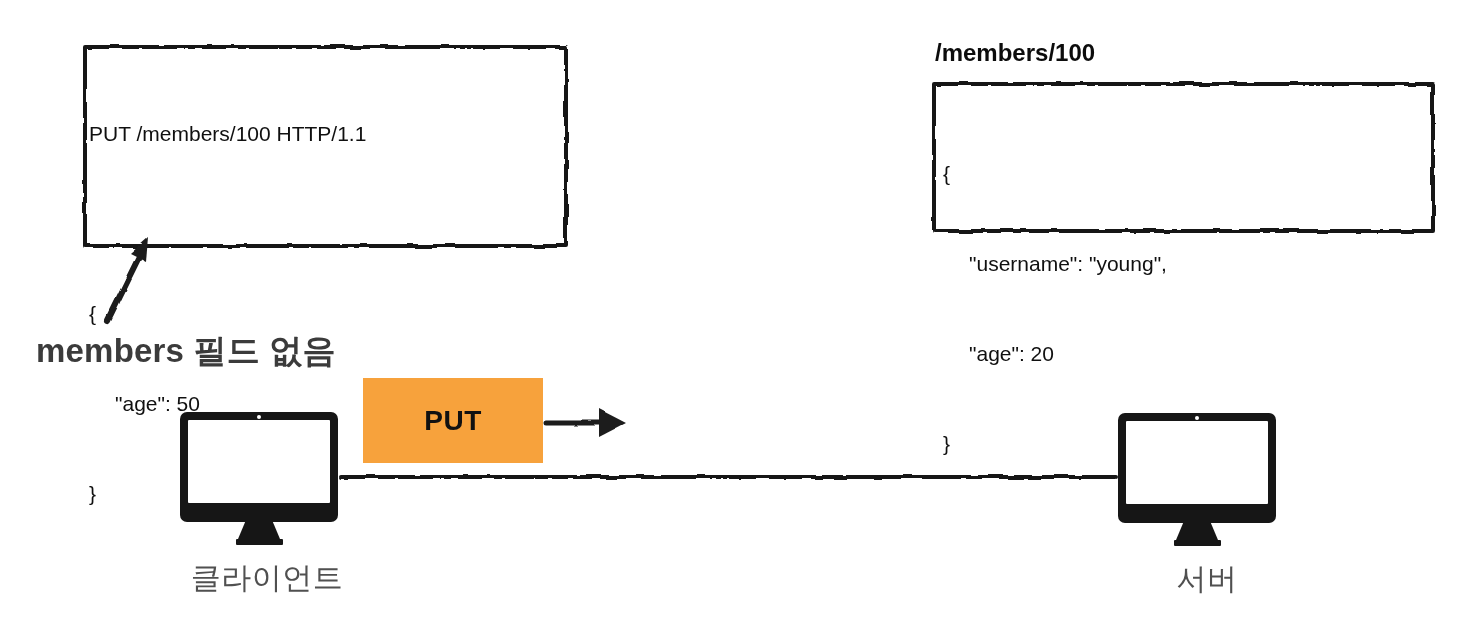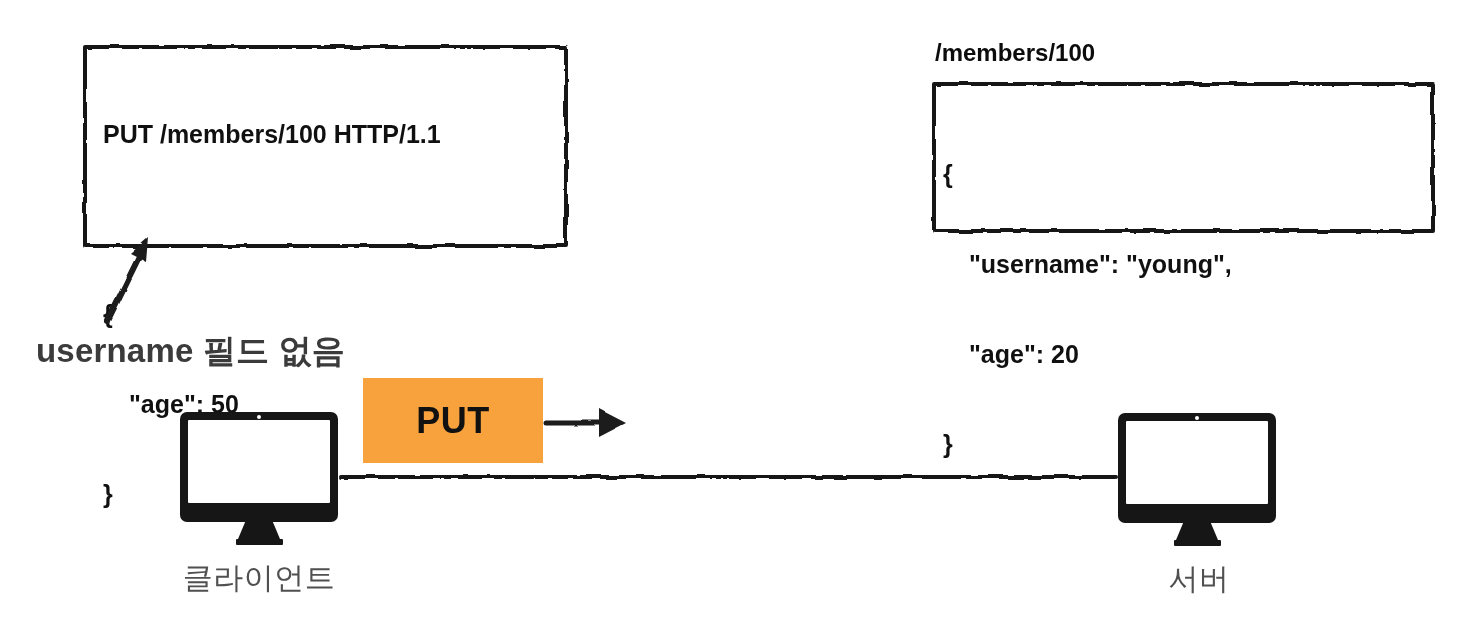--- a/index.html
+++ b/index.html
@@ -21,22 +21,22 @@
 
   
   .box{position:absolute;}
   .box-border{
     position:absolute;inset:0;
     border:4px solid var(--ink);
     border-radius:2px;
   }
   .box-text{
     position:absolute;inset:4px;
-    padding:10px 6px 0 16px;
-    font-weight:bold;font-size:25px;line-height:30px;
+    padding:10px 6px 0 2px;
+    font-weight:normal;font-size:21px;line-height:30px;
     color:#101010;white-space:pre;
   }
   .box-text .line{min-height:30px;}
   .box-text .indent{padding-left:26px;}
 
   .request-box{left:83px;top:45px;width:485px;height:203px;}
   .server-box{left:932px;top:82px;width:503px;height:151px;}
   .server-box .box-text{padding-top:13px;padding-left:7px;}
 
   .resource-label{
@@ -51,21 +51,21 @@
     color:var(--annotation-gray);
   }
   .annotation-arrow{position:absolute;left:92px;top:226px;}
 
   
   .put-box{
     position:absolute;left:363px;top:378px;width:180px;height:85px;
     background:var(--accent-orange);
     display:flex;align-items:center;justify-content:center;
   }
-  .put-box span{font-weight:bold;font-size:36px;color:#111;letter-spacing:0.5px;}
+  .put-box span{font-weight:bold;font-size:28px;color:#111;letter-spacing:0.5px;}
   .put-arrow{position:absolute;left:543px;top:404px;}
   .connection-line{
     position:absolute;left:339px;top:475px;width:779px;height:4px;
     background:var(--ink);border-radius:2px;
   }
 
   
   .monitor{position:absolute;width:158px;}
   .monitor-body{
     position:relative;width:158px;height:110px;
@@ -82,21 +82,21 @@
   .monitor-neck{
     width:42px;height:17px;margin:0 auto;background:var(--ink);
     clip-path:polygon(17% 0,83% 0,100% 100%,0 100%);
   }
   .monitor-base{width:47px;height:6px;margin:0 auto;background:var(--ink);border-radius:1px;}
   .client-monitor{left:180px;top:412px;}
   .server-monitor{left:1118px;top:413px;}
 
   .node-label{
     position:absolute;width:158px;text-align:center;
-    font-size:30px;color:var(--label-gray);letter-spacing:0.5px;
+    font-size:30px;color:var(--label-gray);letter-spacing:0.5px;margin-left:8px;
   }
   .client-node-label{left:180px;top:558px;}
   .server-node-label{left:1120px;top:559px;}
 
   svg.arrow-svg{overflow:visible;}
 </style>
 </head>
 <body>
 
 <div class="canvas">
@@ -119,21 +119,21 @@
       <div class="line indent">"age": 50</div>
       <div class="line">}</div>
     </div>
   </div>
 
   <svg class="annotation-arrow arrow-svg rough" width="70" height="102" viewBox="0 0 70 102">
     <line x1="16" y1="94" x2="47" y2="31" stroke="#1c1c1c" stroke-width="6" stroke-linecap="round"></line>
     <polygon points="56,12 54,36 38,28" fill="#1c1c1c"></polygon>
   </svg>
 
-  <div class="annotation-label">username 필드 없음</div>
+  <div class="annotation-label">members 필드 없음</div>
 
   <div class="resource-label">/members/100</div>
 
   <div class="box server-box">
     <div class="box-border rough"></div>
     <div class="box-text">
       <div class="line">{</div>
       <div class="line indent">"username": "young",</div>
       <div class="line indent">"age": 20</div>
       <div class="line">}</div>

